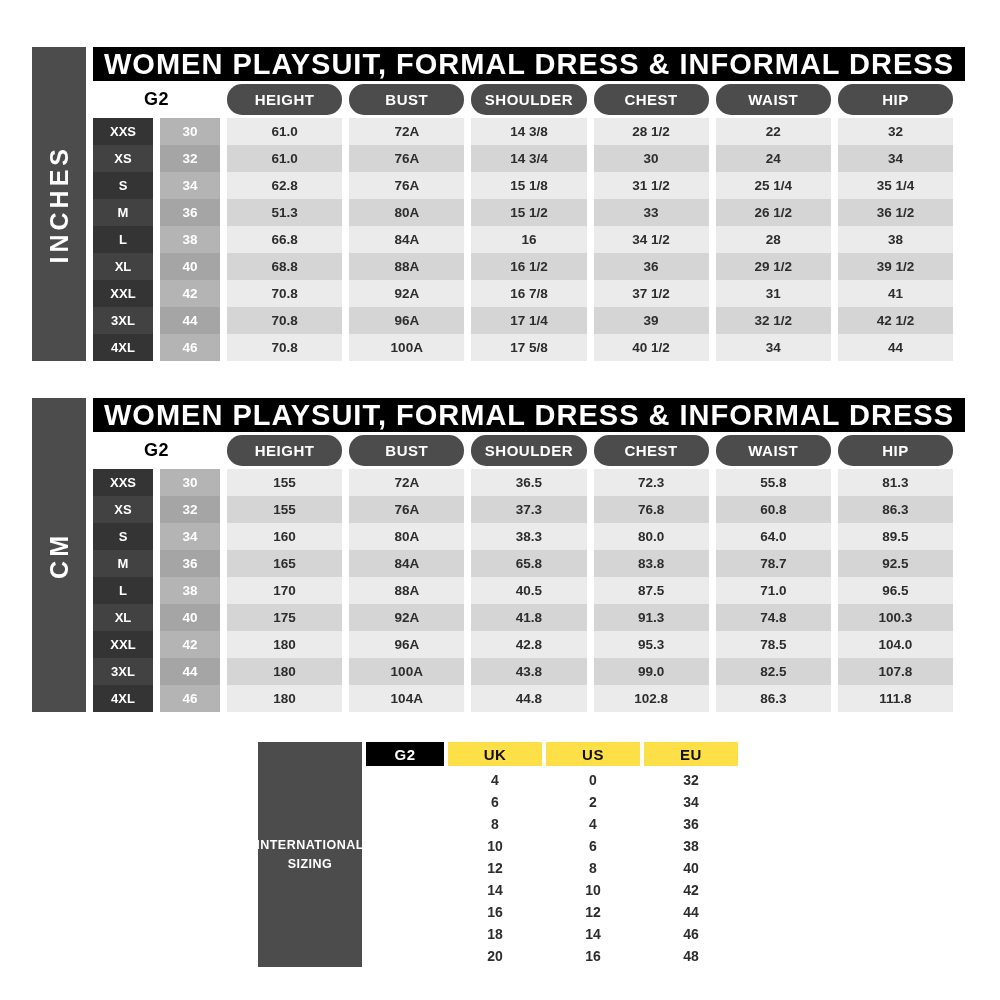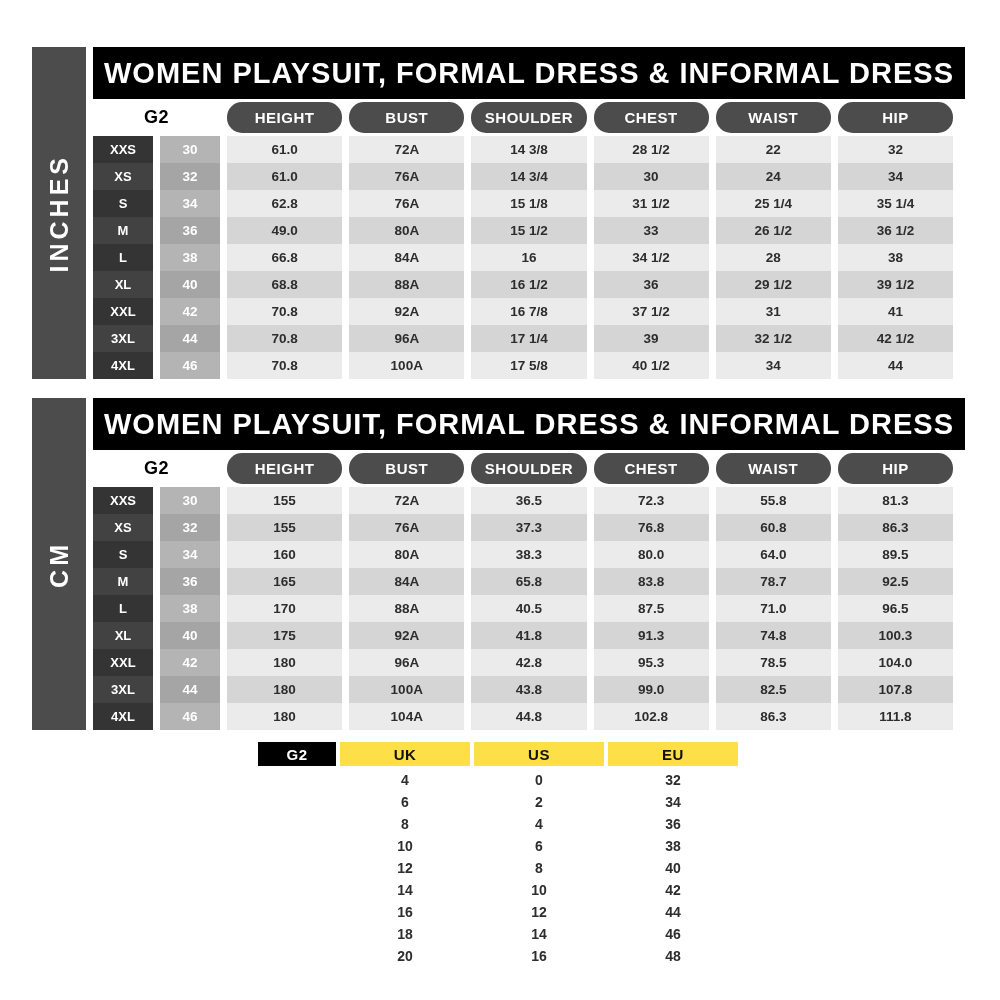--- a/index.html
+++ b/index.html
@@ -11,21 +11,21 @@
   .size-table { position:absolute; left:32px; width:933px; display:flex; }
   .size-table.t-inches { top:47px; }
   .size-table.t-cm     { top:398px; }
 
   .rail { width:54px; background:#4c4c4c; margin-right:7px; flex:0 0 54px;
           display:flex; align-items:center; justify-content:center; }
   .rail .vtext { writing-mode:vertical-rl; transform:rotate(180deg);
                  color:#ffffff; font-weight:bold; font-size:25px; letter-spacing:4px; }
 
   .tmain { flex:1; display:flex; flex-direction:column; }
-  .title-bar { height:52px; background:#000000; color:#ffffff; margin-bottom:3px;
+  .title-bar { height:34px; background:#000000; color:#ffffff; margin-bottom:3px;
                display:flex; align-items:center; justify-content:center;
                font-weight:bold; font-size:29px; letter-spacing:1px; white-space:nowrap; }
 
   .hrow { display:flex; height:31px; margin-bottom:3px; }
   .drow { display:flex; height:27px; }
 
   .cell { display:flex; align-items:center; justify-content:center; margin-right:7px; }
   .cell:last-child { margin-right:12px; }
 
   .c-g2  { width:127px; flex:0 0 127px; background:#ffffff; color:#000000;
@@ -110,21 +110,21 @@
             <div class="cell c-val">62.8</div>
             <div class="cell c-val">76A</div>
             <div class="cell c-val">15 1/8</div>
             <div class="cell c-val">31 1/2</div>
             <div class="cell c-val">25 1/4</div>
             <div class="cell c-val">35 1/4</div>
           </div>
           <div class="drow even">
             <div class="cell c-size">M</div>
             <div class="cell c-num">36</div>
-            <div class="cell c-val">49.0</div>
+            <div class="cell c-val">51.3</div>
             <div class="cell c-val">80A</div>
             <div class="cell c-val">15 1/2</div>
             <div class="cell c-val">33</div>
             <div class="cell c-val">26 1/2</div>
             <div class="cell c-val">36 1/2</div>
           </div>
           <div class="drow odd">
             <div class="cell c-size">L</div>
             <div class="cell c-num">38</div>
             <div class="cell c-val">66.8</div>
@@ -282,20 +282,24 @@
             <div class="cell c-val">44.8</div>
             <div class="cell c-val">102.8</div>
             <div class="cell c-val">86.3</div>
             <div class="cell c-val">111.8</div>
           </div>
         </div>
     </div>
   </div>
 
   <div class="intl-table">
+    <div class="intl-rail">
+      <span>INTERNATIONAL</span>
+      <span>SIZING</span>
+    </div>
     <div class="intl-main">
         <div class="hrow">
           <div class="cell i-g2">G2</div>
           <div class="cell i-hdr">UK</div>
           <div class="cell i-hdr">US</div>
           <div class="cell i-hdr">EU</div>
         </div>
         <div class="drow odd">
           <div class="cell i-size">XXS</div>
           <div class="cell i-num">30</div>

